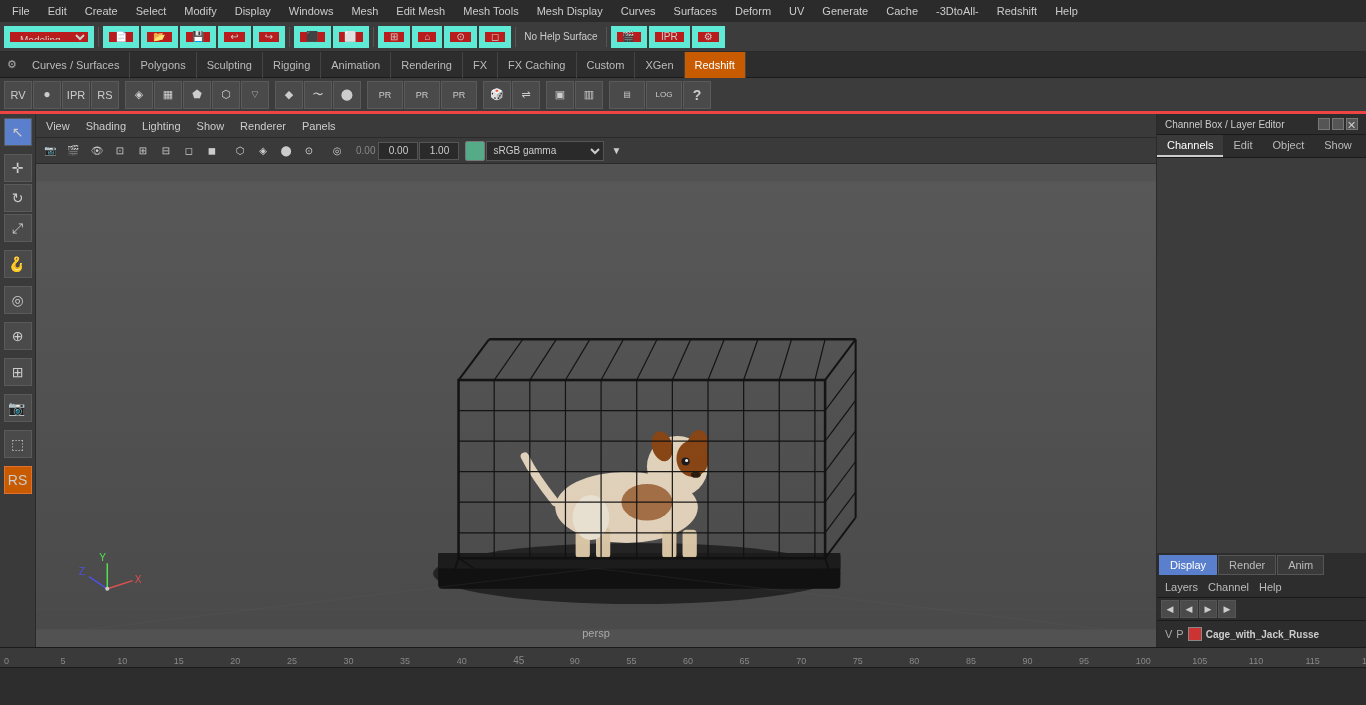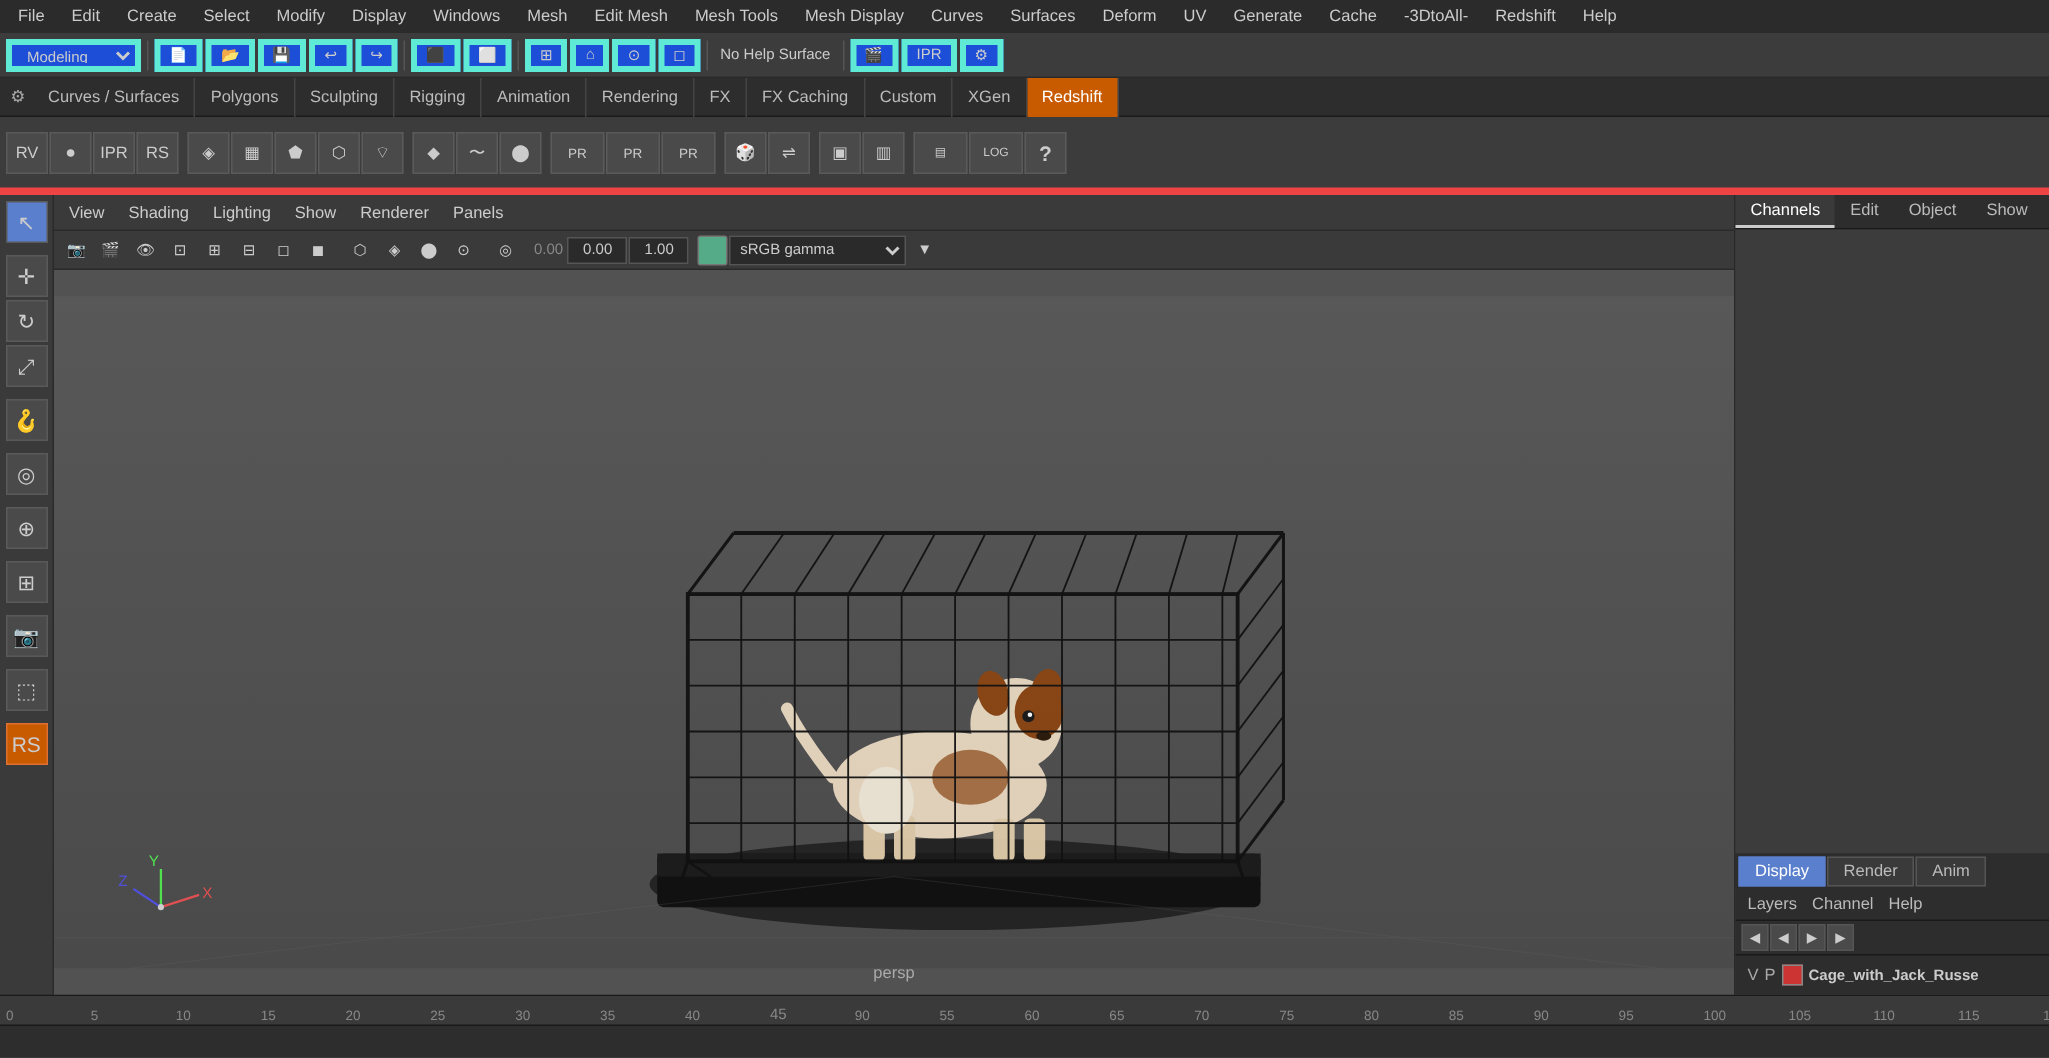--- a/index.html
+++ b/index.html
@@ -4,32 +4,32 @@
   <style>
     * { margin: 0; padding: 0; box-sizing: border-box; }
     body { width: 1366px; height: 705px; overflow: hidden; background: #3c3c3c; font-family: Arial, sans-serif; font-size: 11px; color: #ccc; user-select: none; }
 
     
     #menu-bar { display: flex; align-items: center; background: #2b2b2b; height: 22px; padding: 0 4px; gap: 2px; }
     .menu-item { padding: 2px 8px; cursor: pointer; color: #ccc; font-size: 11px; white-space: nowrap; }
 
     
     #toolbar1 { display: flex; align-items: center; background: #3c3c3c; height: 30px; padding: 0 4px; gap: 2px; border-bottom: 1px solid #2a2a2a; }
-    .toolbar-btn { background: #1d4ed8; border: 4px solid #5eead4; color: #ccc; padding: 2px 6px; font-size: 10px; cursor: pointer; height: 22px; display: flex; align-items: center; white-space: nowrap; }
+    .toolbar-btn { background: #b91c1c; border: 6px solid #5eead4; color: #ccc; padding: 2px 6px; font-size: 10px; cursor: pointer; height: 22px; display: flex; align-items: center; white-space: nowrap; }
     .toolbar-separator { width: 1px; background: #555; height: 20px; margin: 0 2px; }
     .toolbar-label { color: #ccc; font-size: 10px; padding: 0 4px; }
 
     
     #workflow-tabs { display: flex; align-items: center; background: #2d2d2d; height: 26px; padding: 0 2px; border-bottom: 1px solid #1a1a1a; }
     .workflow-tab { padding: 3px 10px; cursor: pointer; color: #bbb; font-size: 11px; border-right: 1px solid #444; height: 26px; display: flex; align-items: center; }
     .workflow-tab.active { background: #c85a00; color: #fff; }
     .workflow-tab-settings { width: 20px; height: 26px; display: flex; align-items: center; justify-content: center; color: #aaa; cursor: pointer; }
 
     
-    #icon-toolbar { display: flex; align-items: center; background: #3c3c3c; height: 52px; padding: 2px 4px; gap: 1px; border-bottom: 5px solid #ef4444; overflow: hidden; }
+    #icon-toolbar { display: flex; align-items: center; background: #3c3c3c; height: 36px; padding: 2px 4px; gap: 1px; border-bottom: 3px solid #ef4444; overflow: hidden; }
     .icon-btn { width: 28px; height: 28px; background: #4a4a4a; border: 1px solid #5a5a5a; display: flex; align-items: center; justify-content: center; cursor: pointer; font-size: 11px; color: #ccc; }
     .icon-sep { width: 4px; }
 
     
     #main-layout { display: flex; height: calc(705px - 22px - 30px - 26px - 36px - 58px); }
 
     
     #left-toolbar { width: 36px; background: #3a3a3a; display: flex; flex-direction: column; align-items: center; padding: 4px 2px; gap: 2px; border-right: 1px solid #2a2a2a; }
     .left-btn { width: 28px; height: 28px; background: #4a4a4a; border: 1px solid #5a5a5a; display: flex; align-items: center; justify-content: center; cursor: pointer; font-size: 14px; color: #ccc; }
     .left-btn.active { background: #5a7fcc; }
@@ -358,20 +358,28 @@
           <text x="-28" y="-14" fill="#5050e0" font-size="10">Z</text>
           <circle cx="0" cy="0" r="2" fill="#ccc"></circle>
         </g>
       </svg>
 
       <div id="viewport-label">persp</div>
     </div>
   </div>
 
   <div id="right-panel">
+    <div id="right-panel-title">
+      <span style="font-size:10px;">Channel Box / Layer Editor</span>
+      <div style="display:flex; gap:2px;">
+        <div style="width:12px; height:12px; background:#555; border:1px solid #777; cursor:pointer;"></div>
+        <div style="width:12px; height:12px; background:#555; border:1px solid #777; cursor:pointer;"></div>
+        <div style="width:12px; height:12px; background:#555; border:1px solid #777; cursor:pointer;">✕</div>
+      </div>
+    </div>
     <div id="channel-tabs">
       <div class="ch-tab active">Channels</div>
       <div class="ch-tab">Edit</div>
       <div class="ch-tab">Object</div>
       <div class="ch-tab">Show</div>
     </div>
     <div id="channel-content"></div>
     <div id="channel-bottom">
       <div id="display-tabs">
         <div class="dt-tab active">Display</div>

